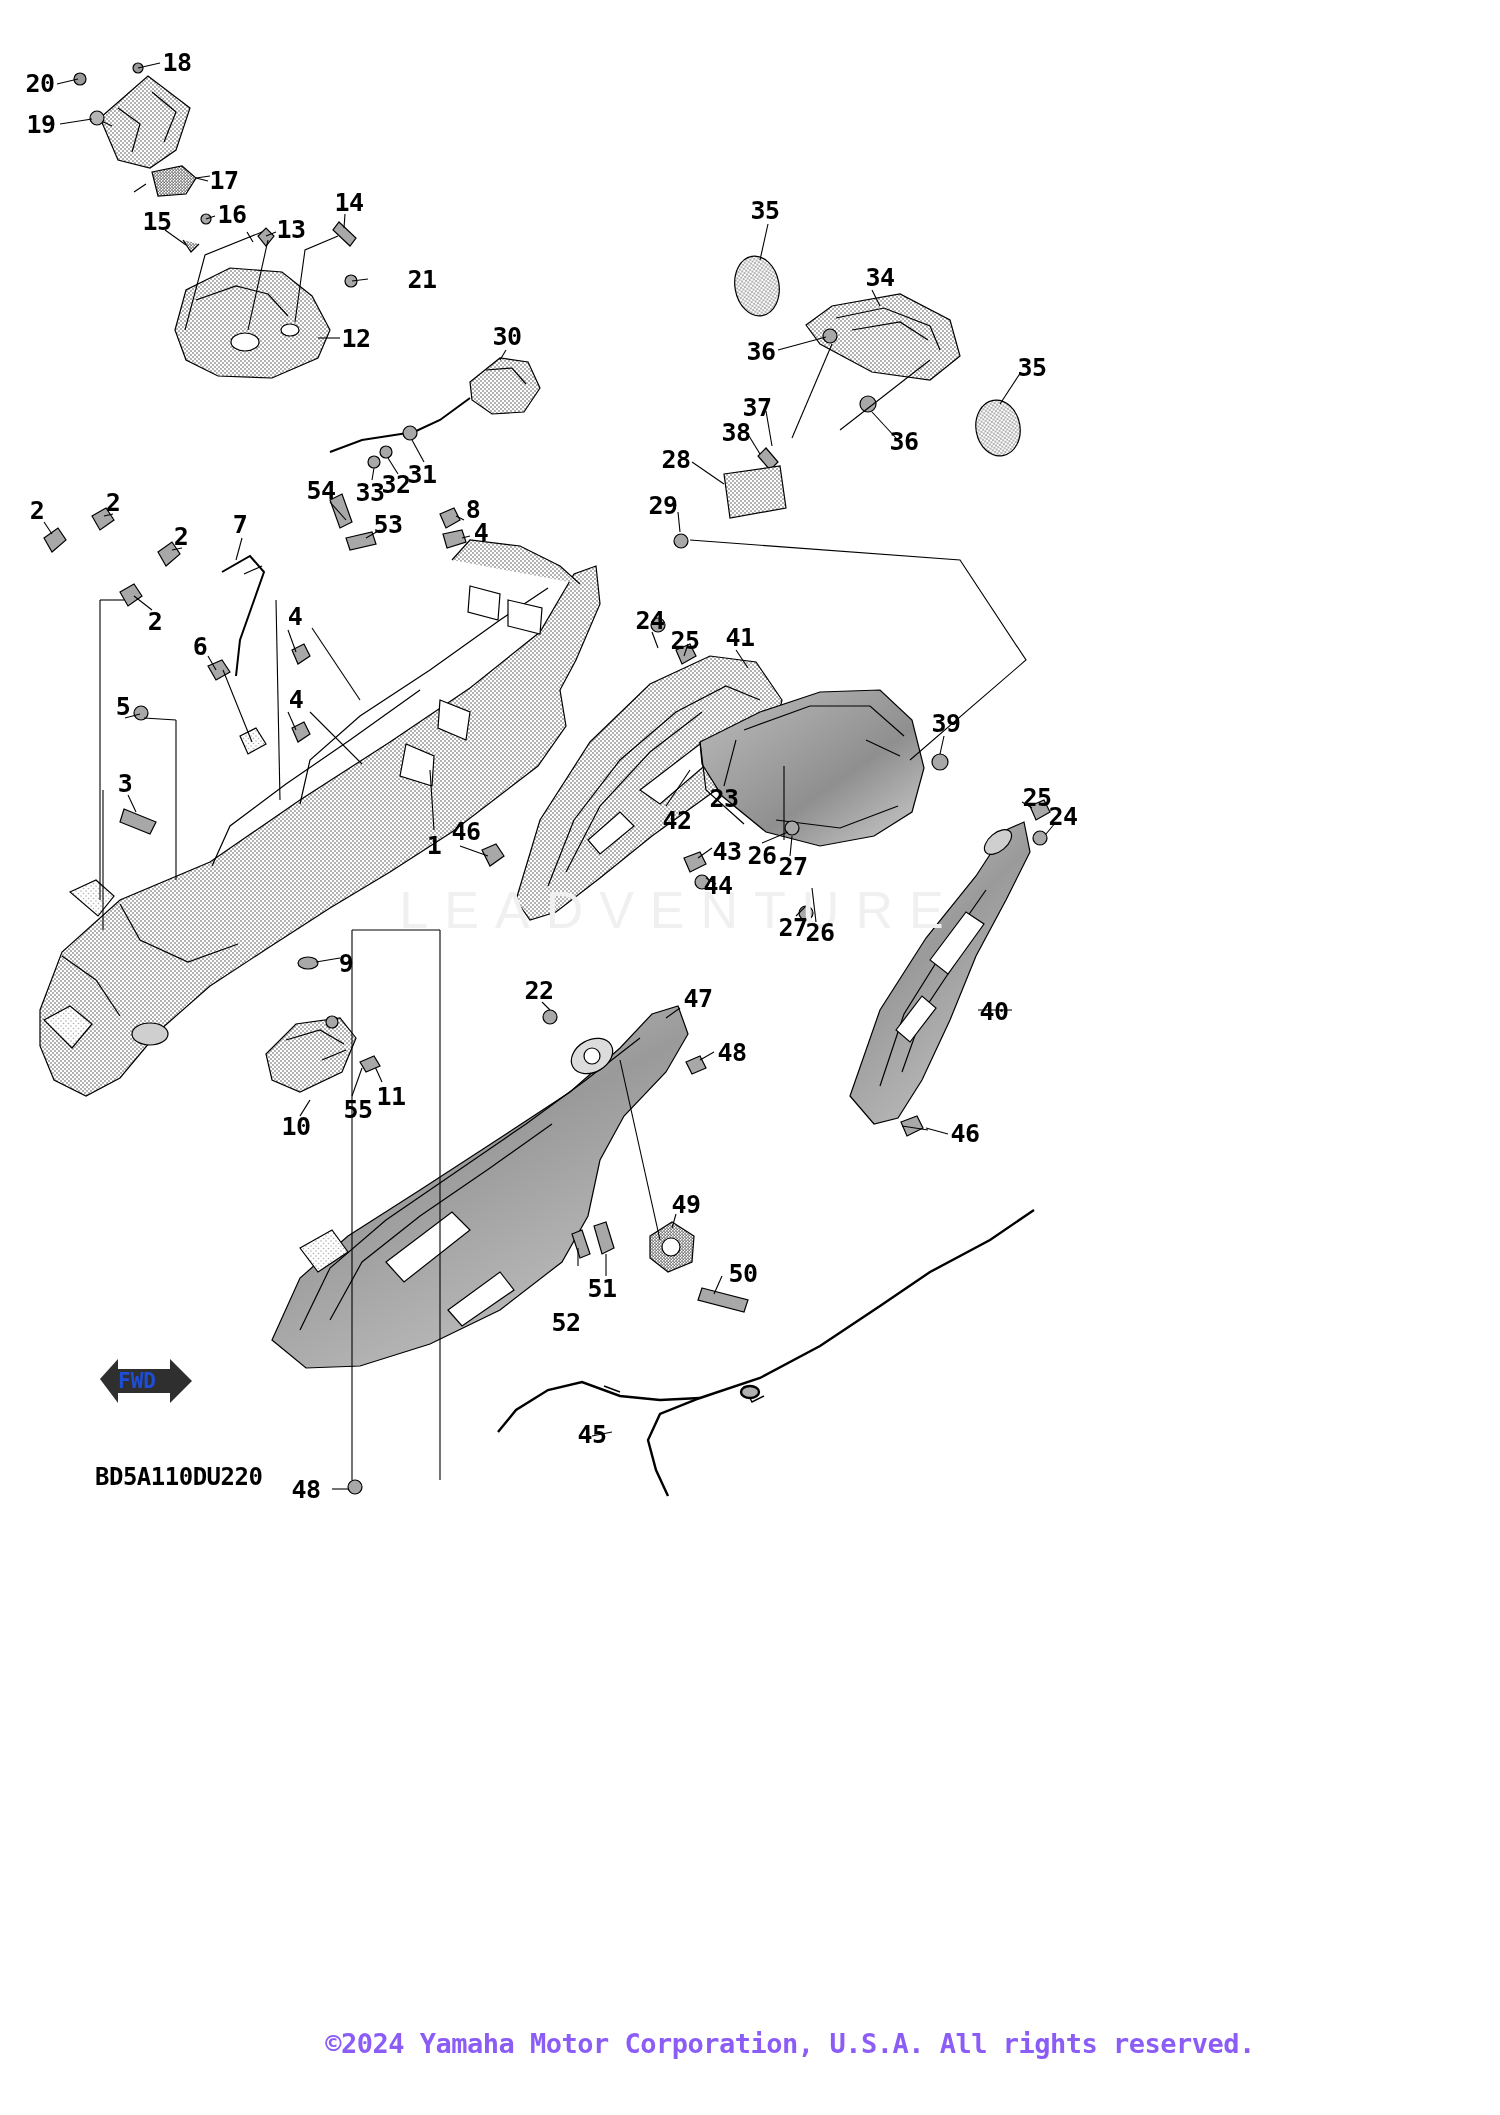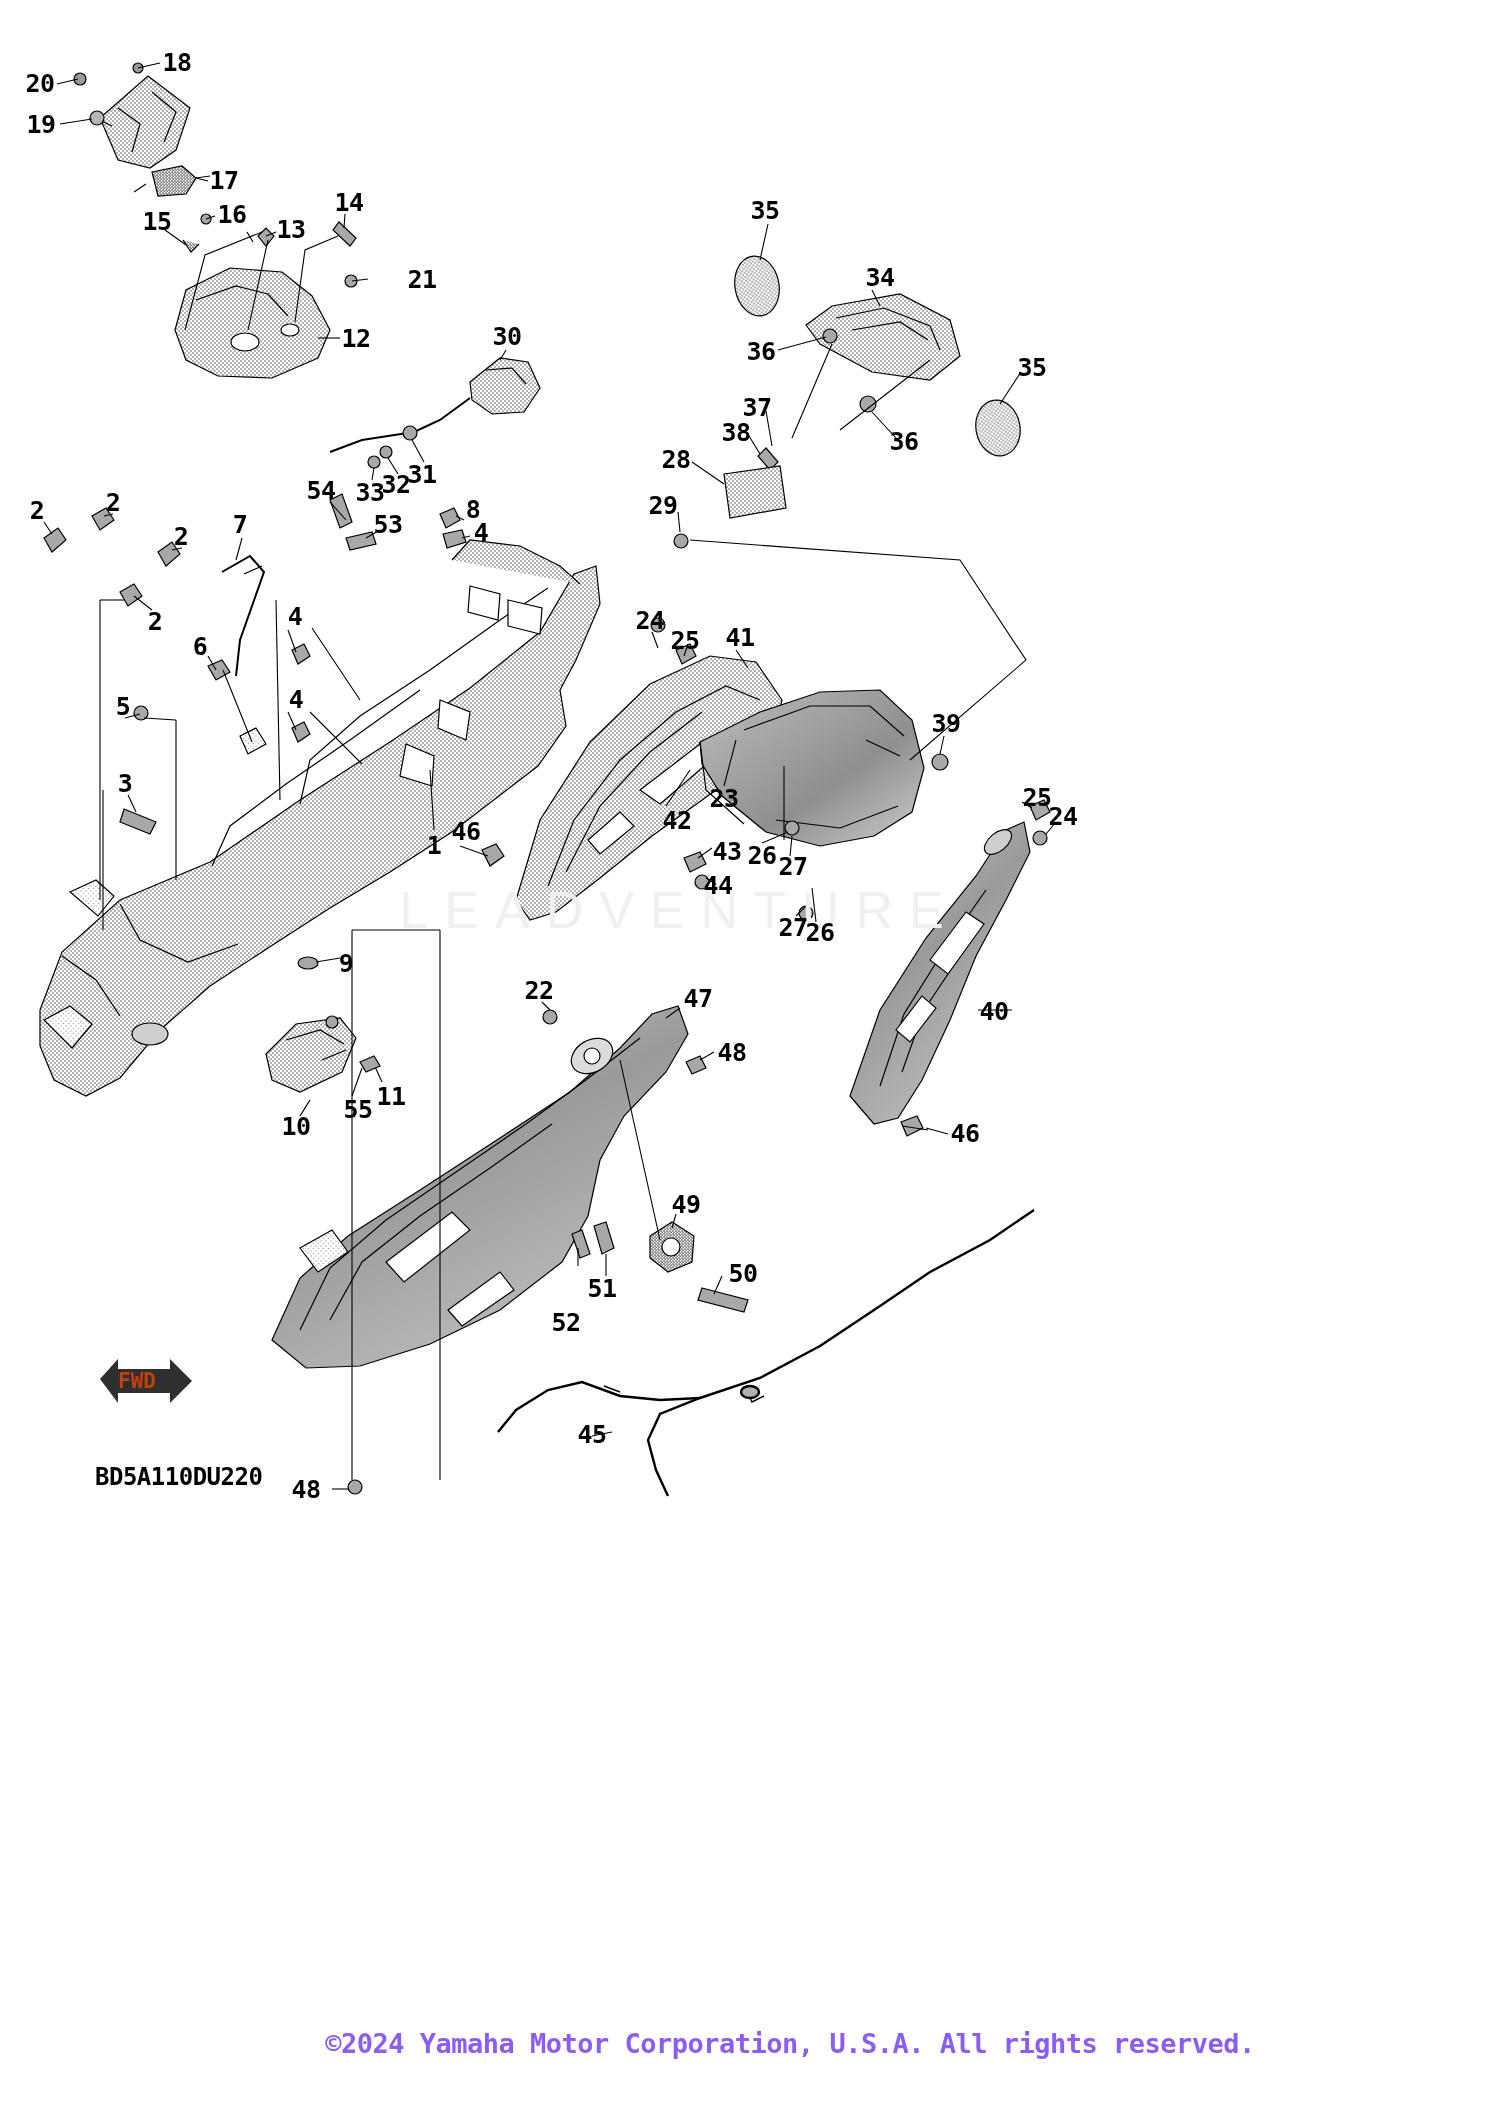--- a/index.html
+++ b/index.html
@@ -46,21 +46,21 @@
     letter-spacing: -0.5px;
     white-space: nowrap;
   }
   #fwd-label {
     position: absolute;
     left: 118px;
     top: 1369px;
     font-family: "DejaVu Sans Mono", monospace;
     font-size: 21px;
     font-weight: 700;
-    color: #c2410c;
+    color: #1d4ed8;
     white-space: nowrap;
     z-index: 5;
   }
   #copyright {
     position: absolute;
     left: 0;
     top: 2028px;
     width: 1500px;
     text-align: center;
     font-family: "DejaVu Sans Mono", monospace;

